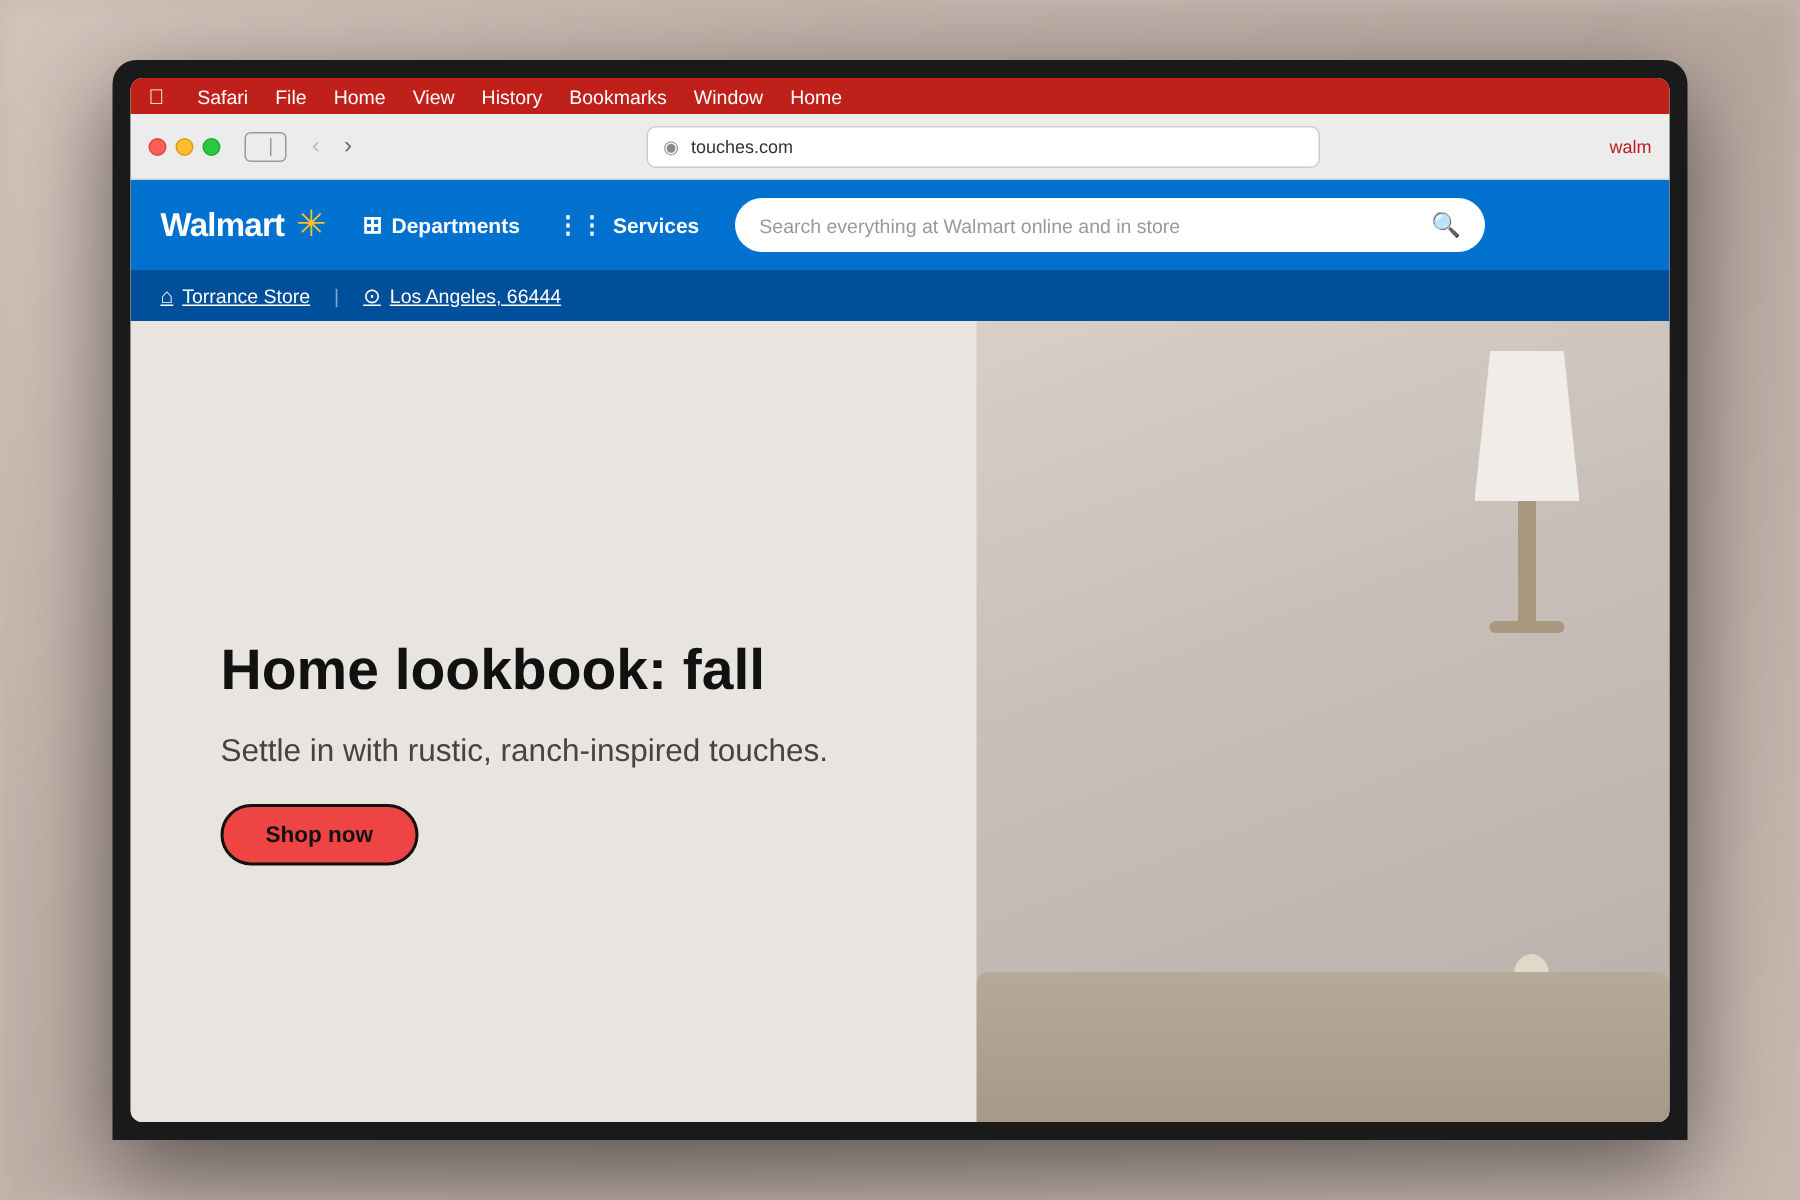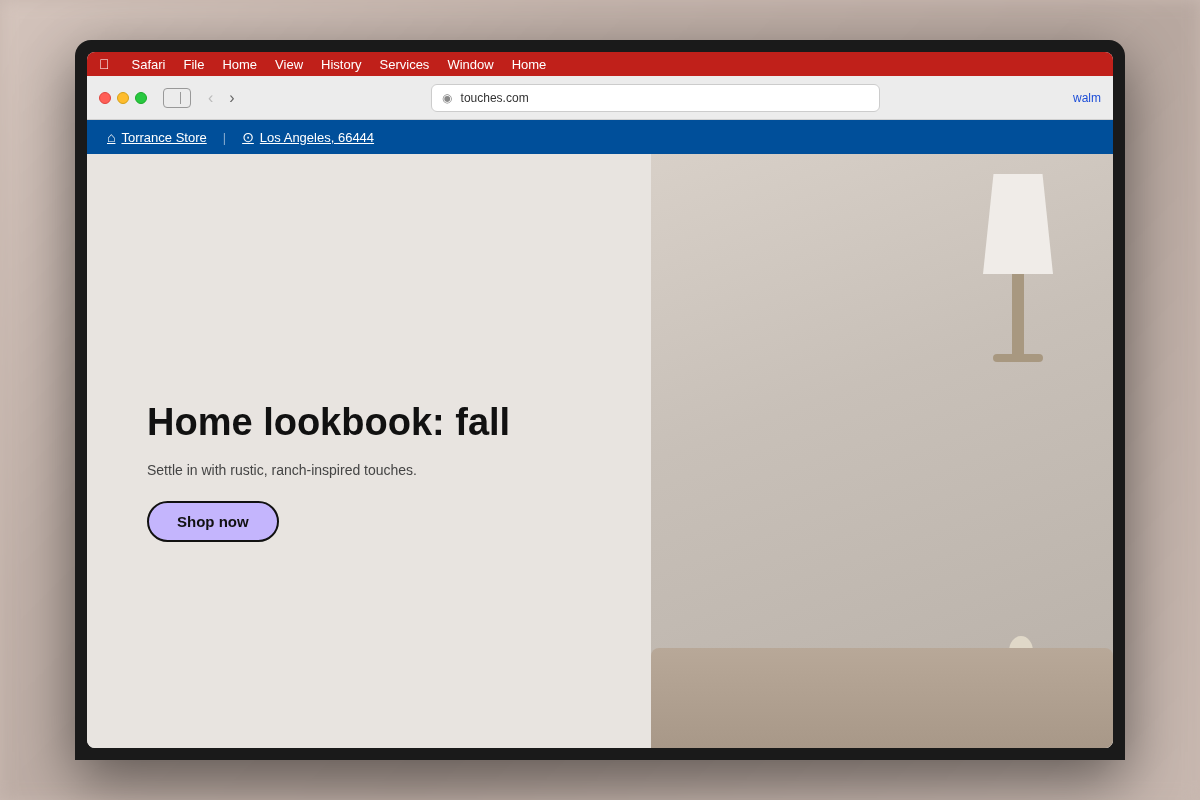--- a/index.html
+++ b/index.html
@@ -144,21 +144,21 @@
     }
     .address-text {
       font-size: 12px;
       color: #333;
     }
 
     .browser-right {
       display: flex;
       align-items: flex-start;
       gap: 6px;
-      color: #1d4ed8;
+      color: #b91c1c;
       font-size: 12px;
     }
 
     
     .walmart-site {
       flex: 1;
       display: flex;
       flex-direction: column;
       overflow: hidden;
     }
@@ -271,31 +271,31 @@
       width: 55%;
       margin-top: 40px;
     }
     .hero-title {
       font-size: 38px;
       font-weight: 700;
       color: #111;
       line-height: 1.2;
     }
     .hero-subtitle {
-      font-size: 14px;
+      font-size: 21px;
       color: #444;
       line-height: 1.5;
     }
     .shop-now-btn {
       display: inline-flex;
       align-items: center;
       justify-content: center;
       border: 2px solid #111;
       border-radius: 24px;
-      background: #c4b5fd;
+      background: #ef4444;
       padding: 10px 28px;
       font-size: 15px;
       font-weight: 600;
       color: #111;
       cursor: pointer;
       width: fit-content;
       margin-top: 6px;
     }
 
     
@@ -410,21 +410,21 @@
 <div class="laptop-frame">
   <div class="browser">
 
     <div class="menu-bar">
       <span class="menu-bar-apple"></span>
       <span class="menu-bar-item">Safari</span>
       <span class="menu-bar-item">File</span>
       <span class="menu-bar-item">Home</span>
       <span class="menu-bar-item">View</span>
       <span class="menu-bar-item">History</span>
-      <span class="menu-bar-item">Services</span>
+      <span class="menu-bar-item">Bookmarks</span>
       <span class="menu-bar-item">Window</span>
       <span class="menu-bar-item">Home</span>
     </div>
 
     <div class="browser-chrome">
       <div class="traffic-lights">
         <div class="traffic-light tl-red"></div>
         <div class="traffic-light tl-yellow"></div>
         <div class="traffic-light tl-green"></div>
       </div>
@@ -443,20 +443,41 @@
         </div>
       </div>
 
       <div class="browser-right">
         <span>walm</span>
       </div>
     </div>
 
     <div class="walmart-site">
 
+      <div class="walmart-header">
+        <div class="walmart-logo">
+          <span class="walmart-logo-text">Walmart</span>
+          <span class="walmart-spark">✳</span>
+        </div>
+
+        <div class="walmart-nav-item">
+          <span class="walmart-nav-icon">⊞</span>
+          <span>Departments</span>
+        </div>
+
+        <div class="walmart-nav-item">
+          <span class="walmart-nav-icon">⋮⋮</span>
+          <span>Services</span>
+        </div>
+
+        <div class="walmart-search-bar">
+          <span class="walmart-search-text">Search everything at Walmart online and in store</span>
+          <span class="walmart-search-icon">🔍</span>
+        </div>
+      </div>
 
       <div class="store-bar">
         <div class="store-item">
           <span class="store-icon">⌂</span>
           <span>Torrance Store</span>
         </div>
         <span class="store-divider">|</span>
         <div class="store-item">
           <span class="store-icon">⊙</span>
           <span>Los Angeles, 66444</span>

